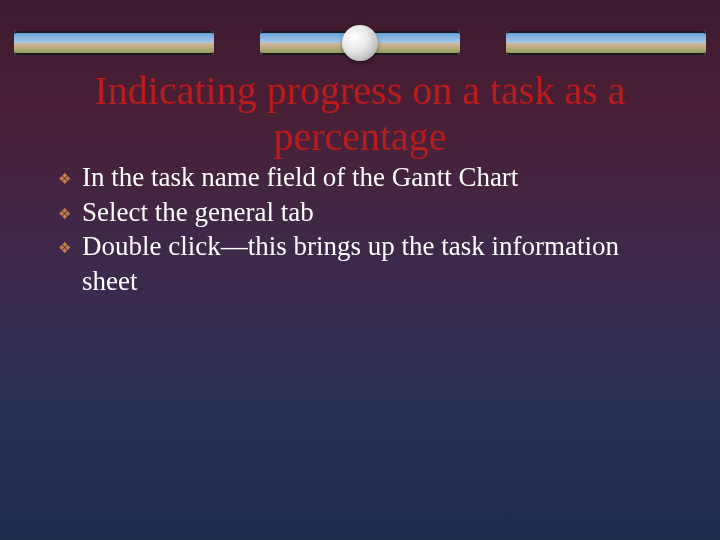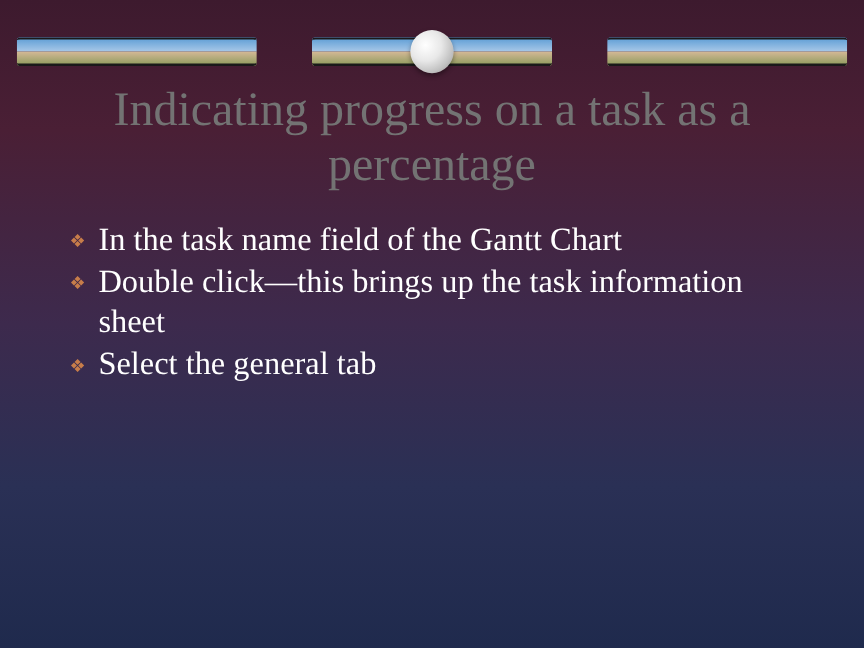--- a/index.html
+++ b/index.html
@@ -53,30 +53,29 @@
     height: 36px;
     position: absolute;
     left: 50%;
     top: 50%;
     transform: translate(-50%, -50%);
     background: radial-gradient(circle at 35% 35%, #ffffff 0%, #e8e8e8 40%, #c0c0c0 70%, #888 100%);
     border-radius: 50%;
     box-shadow: 0 2px 4px rgba(0,0,0,0.4);
   }
   .title {
-    color: #737373;
+    color: #b91c1c;
     font-size: 40px;
     font-weight: normal;
     text-align: center;
     margin-top: 68px;
     line-height: 1.15;
     padding: 0 40px;
   }
   .content {
-    margin-top: 22px;
     padding: 0 58px 0 58px;
     color: #fff;
     font-size: 27px;
     line-height: 1.28;
   }
   .bullet-item {
     padding-left: 24px;
     text-indent: -24px;
     margin-bottom: 0;
   }
@@ -111,18 +110,18 @@
   <div class="center-orb"></div>
 </div>
 
 <h1 class="title">Indicating progress on a task as a percentage</h1>
 
 <div class="content">
   <div class="bullet-item">
     <span class="bullet-icon">❖</span><span>In the task name field of the Gantt Chart</span>
   </div>
   <div class="bullet-item">
-    <span class="bullet-icon">❖</span><span>Double click—this brings up the task information sheet</span>
+    <span class="bullet-icon">❖</span><span>Select the general tab</span>
   </div>
   <div class="bullet-item">
-    <span class="bullet-icon">❖</span><span>Select the general tab</span>
+    <span class="bullet-icon">❖</span><span>Double click—this brings up the task information sheet</span>
   </div>
 </div>
 
 </body></html>

